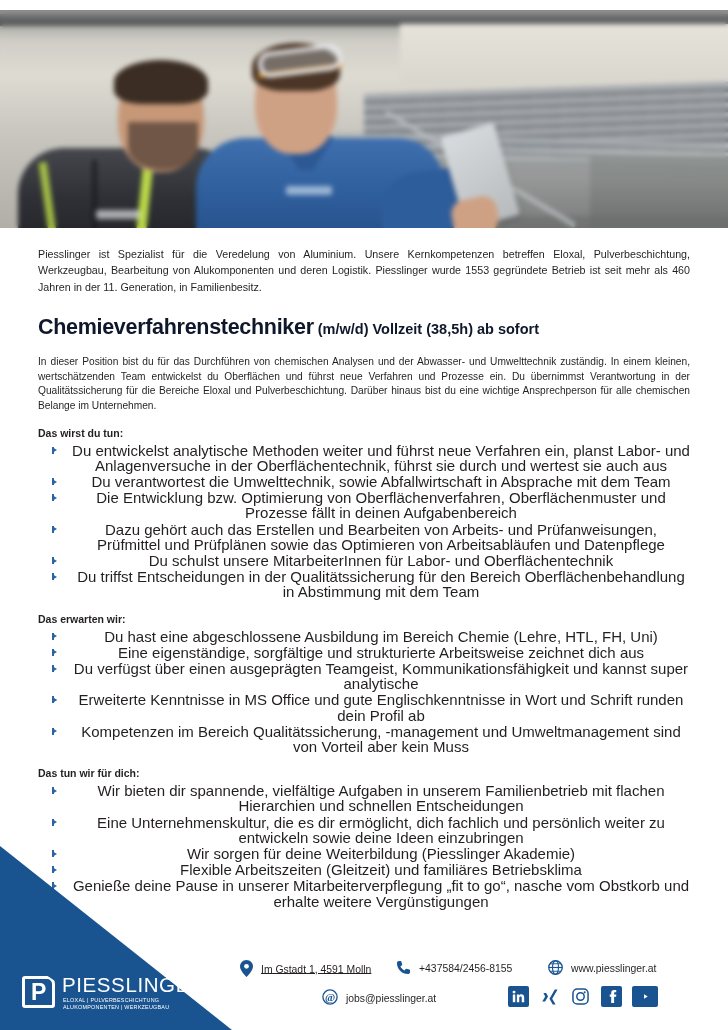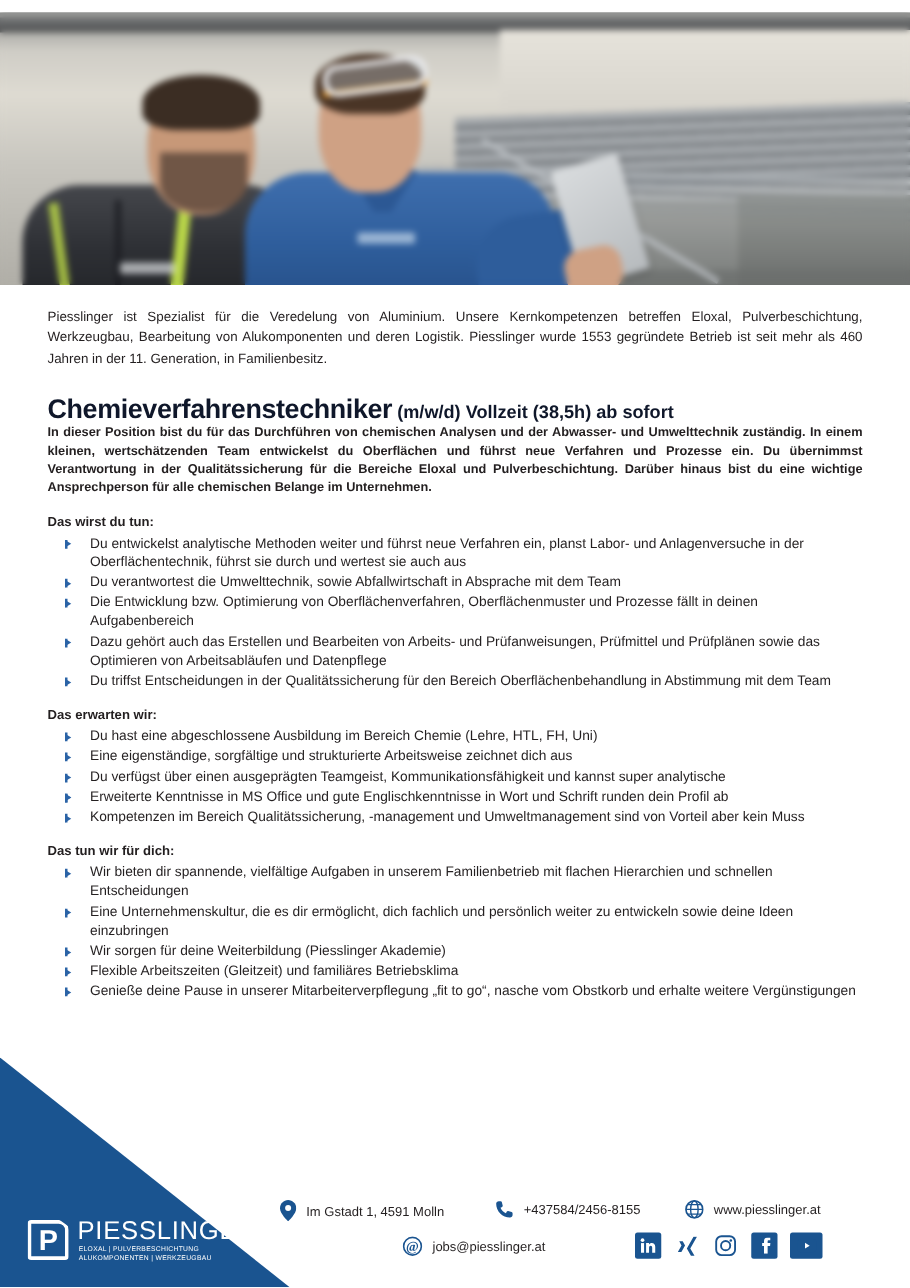--- a/index.html
+++ b/index.html
@@ -193,43 +193,44 @@
     font-weight: bold;
     letter-spacing: -0.3px;
     white-space: nowrap;
   }
   h1.jobtitle .sub {
     font-size: 14.5px;
     letter-spacing: 0;
   }
 
   .lede {
-    margin-top: 0;
+    margin-top: 15px;
     font-size: 10.2px;
     line-height: 14.6px;
-    font-weight: bold;
+    font-weight: normal;
     color:#231f20;
     text-align: justify;
   }
 
   h2.sect {
     margin-top: 13px;
     font-size: 10.5px;
     font-weight: bold;
     color:#231f20;
   }
 
   ul.bullets { list-style:none; margin-top: 4px; }
   ul.bullets li {
     position: relative;
     padding-left: 34px;
-    font-size: 11px;
+    font-size: 15px;
     line-height: 15.2px;
     color:#231f20;
     margin-bottom: 1px;
+    text-align: center;
   }
   ul.bullets li .marker {
     position:absolute;
     left: 14px; top: 4.5px;
     width: 0; height: 0;
     border-left: 5px solid #2a63a6;
     border-top: 3.5px solid transparent;
     border-bottom: 3.5px solid transparent;
   }
   ul.bullets li .marker::before {
@@ -280,21 +281,21 @@
   #logo .tag1 { top:23px; }
   #logo .tag2 { top:30px; }
 
   .contact { position:absolute; color:#231f20; font-size:10.4px; }
   .contact .ico {
     display:inline-block; vertical-align:middle;
     margin-right:8px; color:#1a5490;
   }
   .contact .txt { vertical-align:middle; }
 
-  #c-address { left:224px; top:960px; }
+  #c-address { left:240px; top:960px;text-decoration:underline; }
   #c-phone   { left:396px; top:960px; }
   #c-web     { left:548px; top:960px; }
   #c-mail    { left:322px; top:989px; }
 
   #socials { position:absolute; left:508px; top:986px; display:flex; gap:10px; }
   .soc { width:21px; height:21px; display:flex; align-items:center; justify-content:center; }
   .soc.filled { background:#1a5490; border-radius:2px; color:#fff; }
   .soc.plain { color:#1a5490; }
   .soc svg { display:block; }
 </style>
@@ -346,20 +347,21 @@
     </h1>
 
     <p class="lede">In dieser Position bist du für das Durchführen von chemischen Analysen und der Abwasser- und Umwelttechnik zuständig. In einem kleinen, wertschätzenden Team entwickelst du Oberflächen und führst neue Verfahren und Prozesse ein. Du übernimmst Verantwortung in der Qualitätssicherung für die Bereiche Eloxal und Pulverbeschichtung.  Darüber hinaus bist du eine wichtige Ansprechperson für alle chemischen Belange im Unternehmen.</p>
 
     <h2 class="sect">Das wirst du tun:</h2>
     <ul class="bullets">
       <li><span class="marker"></span><span>Du entwickelst analytische Methoden weiter und führst neue Verfahren ein, planst Labor- und Anlagenversuche in der Oberflächentechnik, führst sie durch und wertest sie auch aus</span></li>
       <li><span class="marker"></span><span>Du verantwortest die Umwelttechnik, sowie Abfallwirtschaft in Absprache mit dem Team</span></li>
       <li><span class="marker"></span><span>Die Entwicklung bzw. Optimierung von Oberflächenverfahren, Oberflächenmuster und Prozesse fällt in deinen Aufgabenbereich</span></li>
       <li><span class="marker"></span><span>Dazu gehört auch das Erstellen und Bearbeiten von Arbeits- und Prüfanweisungen, Prüfmittel und Prüfplänen sowie das Optimieren von Arbeitsabläufen und Datenpflege</span></li>
+      <li><span class="marker"></span><span>Du schulst unsere MitarbeiterInnen für Labor- und Oberflächentechnik</span></li>
       <li><span class="marker"></span><span>Du triffst Entscheidungen in der Qualitätssicherung für den Bereich Oberflächenbehandlung in Abstimmung mit dem Team</span></li>
     </ul>
 
     <h2 class="sect">Das erwarten wir:</h2>
     <ul class="bullets">
       <li><span class="marker"></span><span>Du hast eine abgeschlossene Ausbildung im Bereich Chemie (Lehre, HTL, FH, Uni)</span></li>
       <li><span class="marker"></span><span>Eine eigenständige, sorgfältige und strukturierte Arbeitsweise zeichnet dich aus</span></li>
       <li><span class="marker"></span><span>Du verfügst über einen ausgeprägten Teamgeist, Kommunikationsfähigkeit und kannst super analytische</span></li>
       <li><span class="marker"></span></li>
       <li><span class="marker"></span><span>Erweiterte Kenntnisse in MS Office und gute Englischkenntnisse in Wort und Schrift runden dein Profil ab</span></li>

